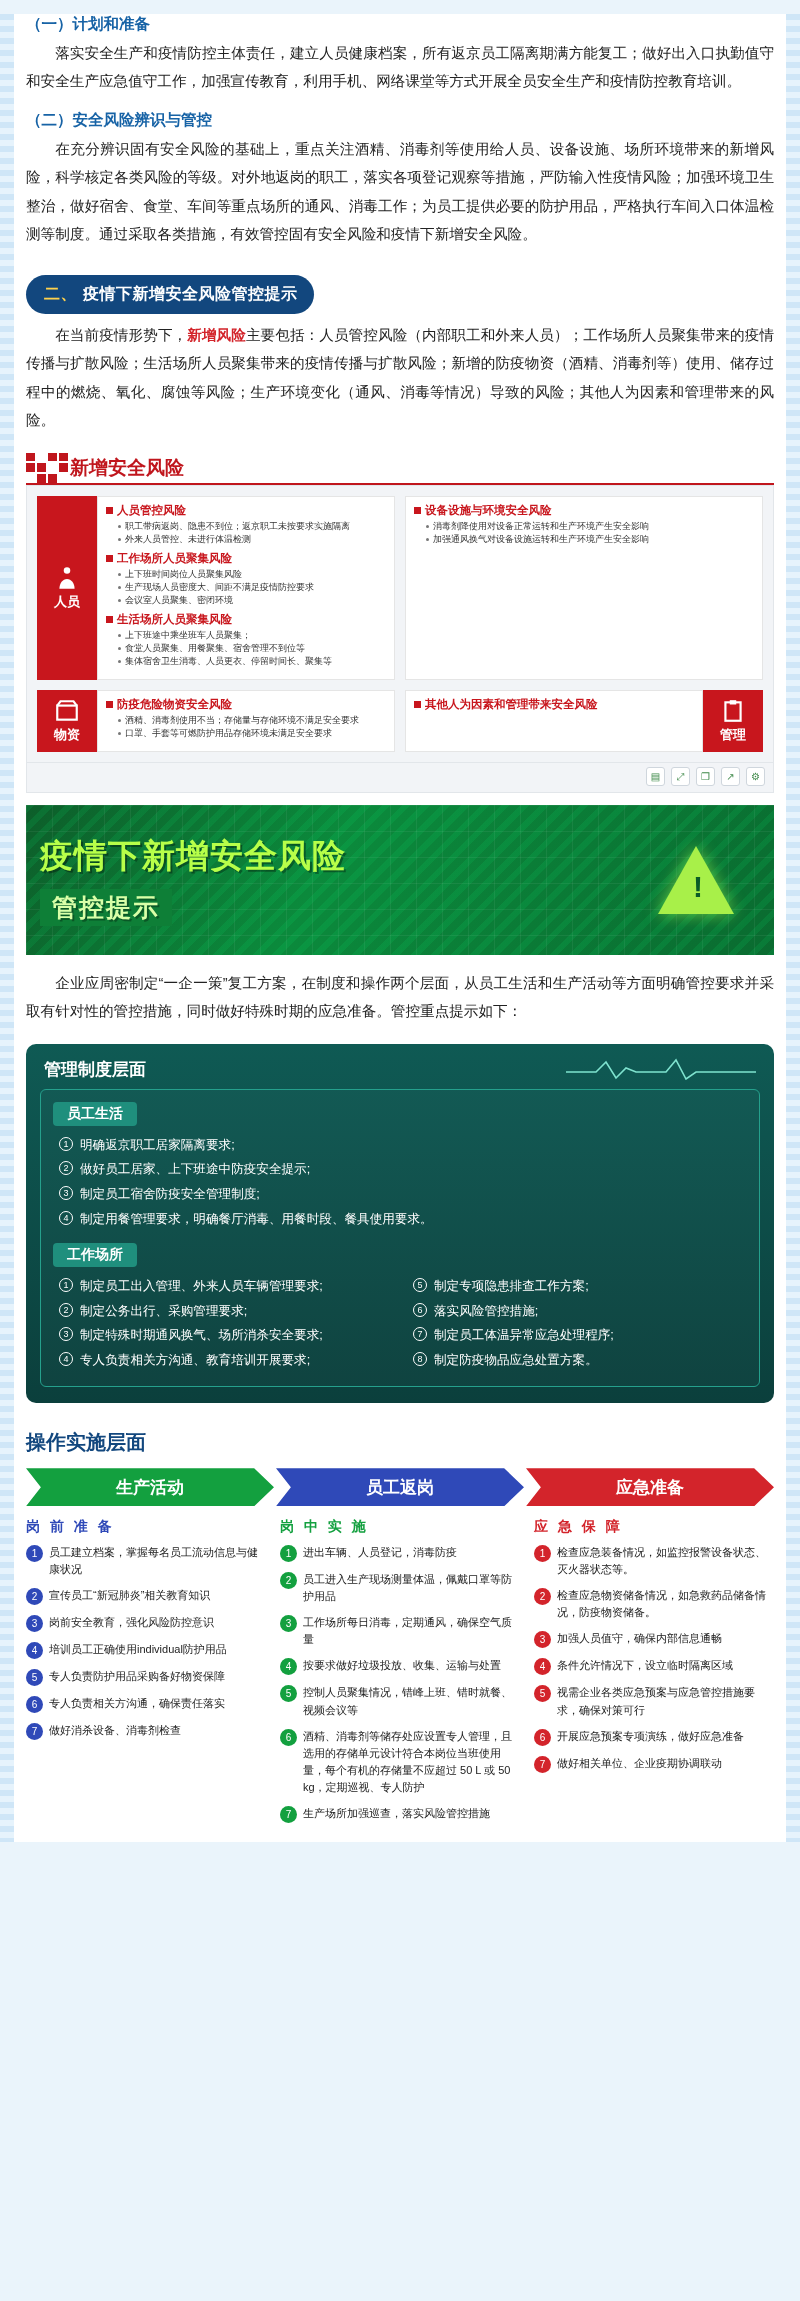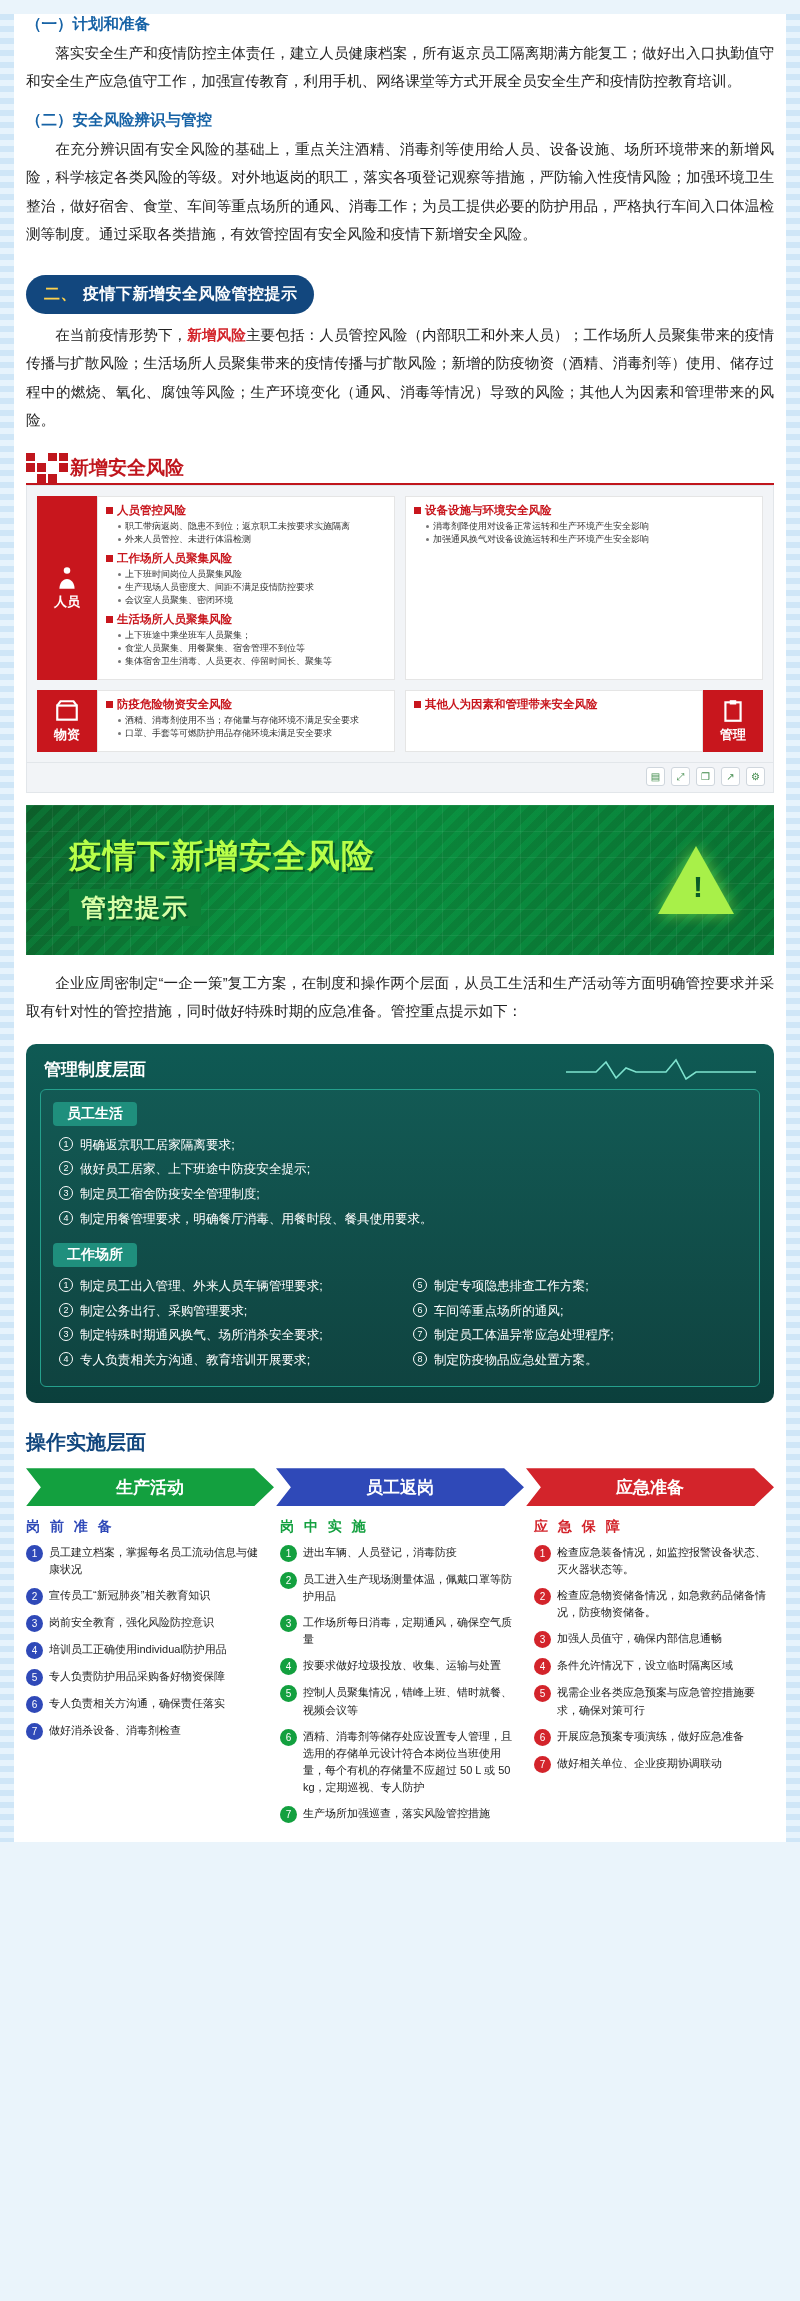--- a/index.html
+++ b/index.html
@@ -132,21 +132,21 @@
   .hero {
     margin: 12px 0 0 0;
     height: 150px;
     position: relative;
     background:
       repeating-linear-gradient(135deg, rgba(0,255,120,.10) 0 6px, rgba(0,0,0,0) 6px 14px),
       linear-gradient(120deg,#0d5e2a 0%, #0b8a3c 40%, #0a6b30 100%);
     overflow: hidden;
     display: flex; align-items: center;
   }
-  .hero .htxt { padding-left: 43px; z-index: 2; }
+  .hero .htxt { padding-left: 14px; z-index: 2; }
   .hero .l1 {
     font-size: 33px; font-weight: bold; color: #b7ff49;
     letter-spacing: 1px; text-shadow: 2px 2px 0 rgba(0,0,0,.35);
   }
   .hero .l2 {
     display: inline-block;
     margin-top: 10px;
     background: #0e7f37;
     color: #d9ffa8;
     font-size: 25px; font-weight: bold;
@@ -456,21 +456,21 @@
                   <span>专人负责相关方沟通、教育培训开展要求;</span>
                 </li>
             </ul>
             <ul class="mgmt-list">
               <li>
                   <span class="circ">5</span>
                   <span>制定专项隐患排查工作方案;</span>
                 </li>
               <li>
                   <span class="circ">6</span>
-                  <span>车间等重点场所的通风;</span>
+                  <span>落实风险管控措施;</span>
                 </li>
               <li>
                   <span class="circ">7</span>
                   <span>制定员工体温异常应急处理程序;</span>
                 </li>
               <li>
                   <span class="circ">8</span>
                   <span>制定防疫物品应急处置方案。</span>
                 </li>
             </ul>

